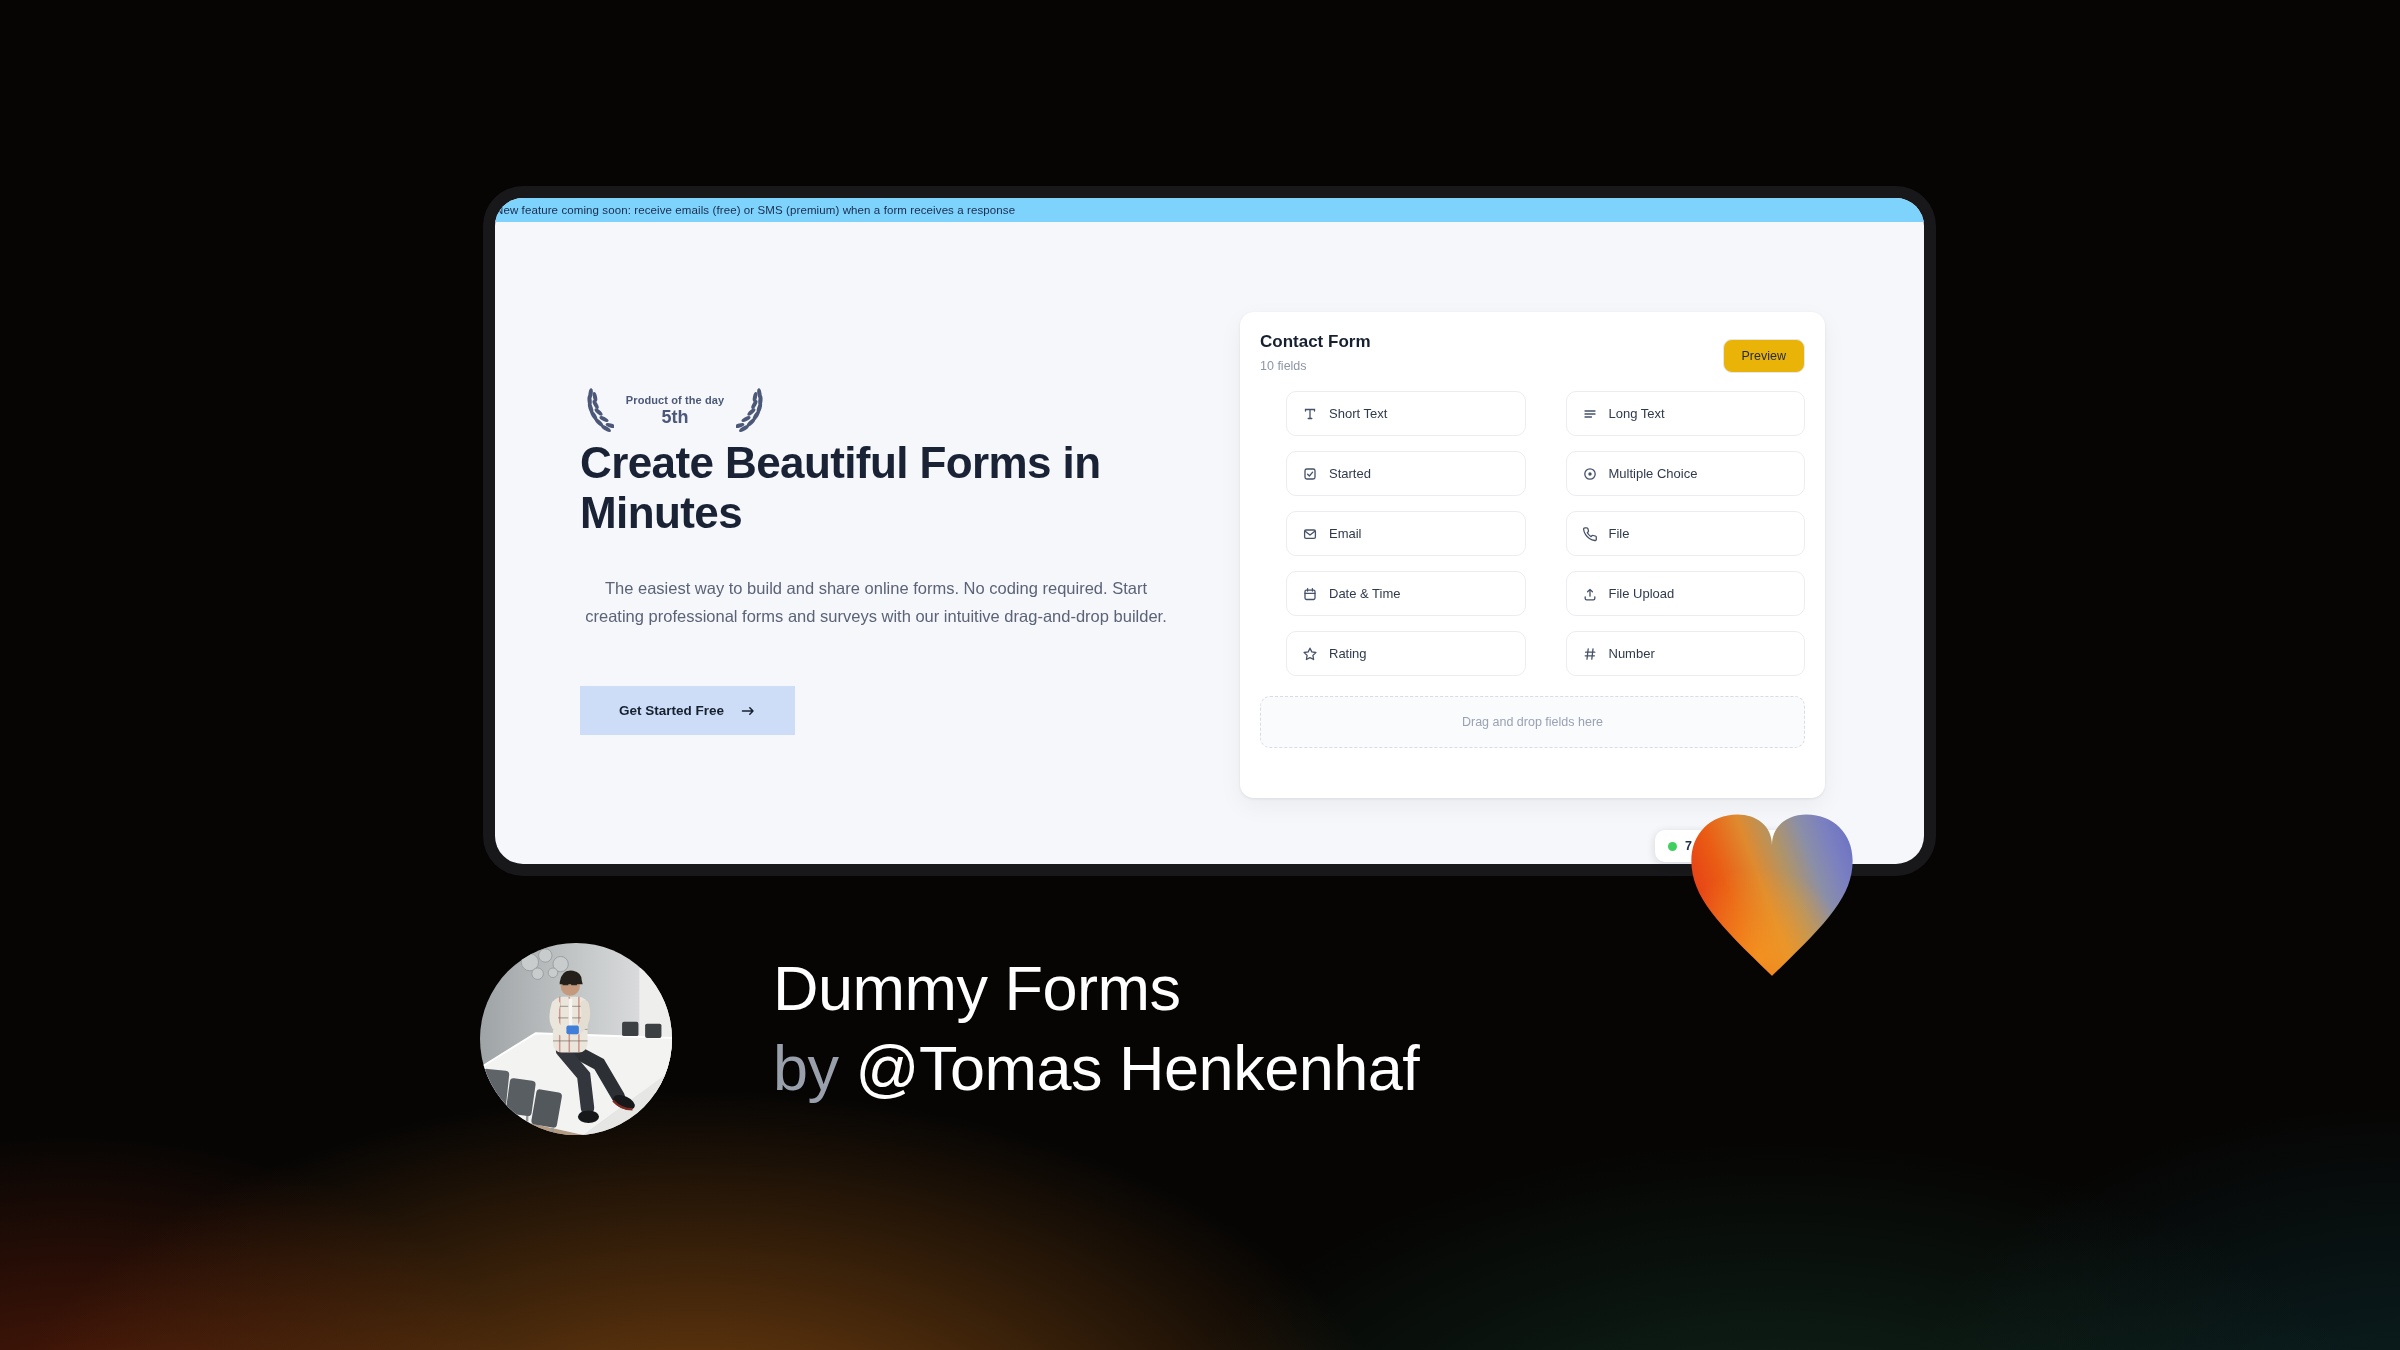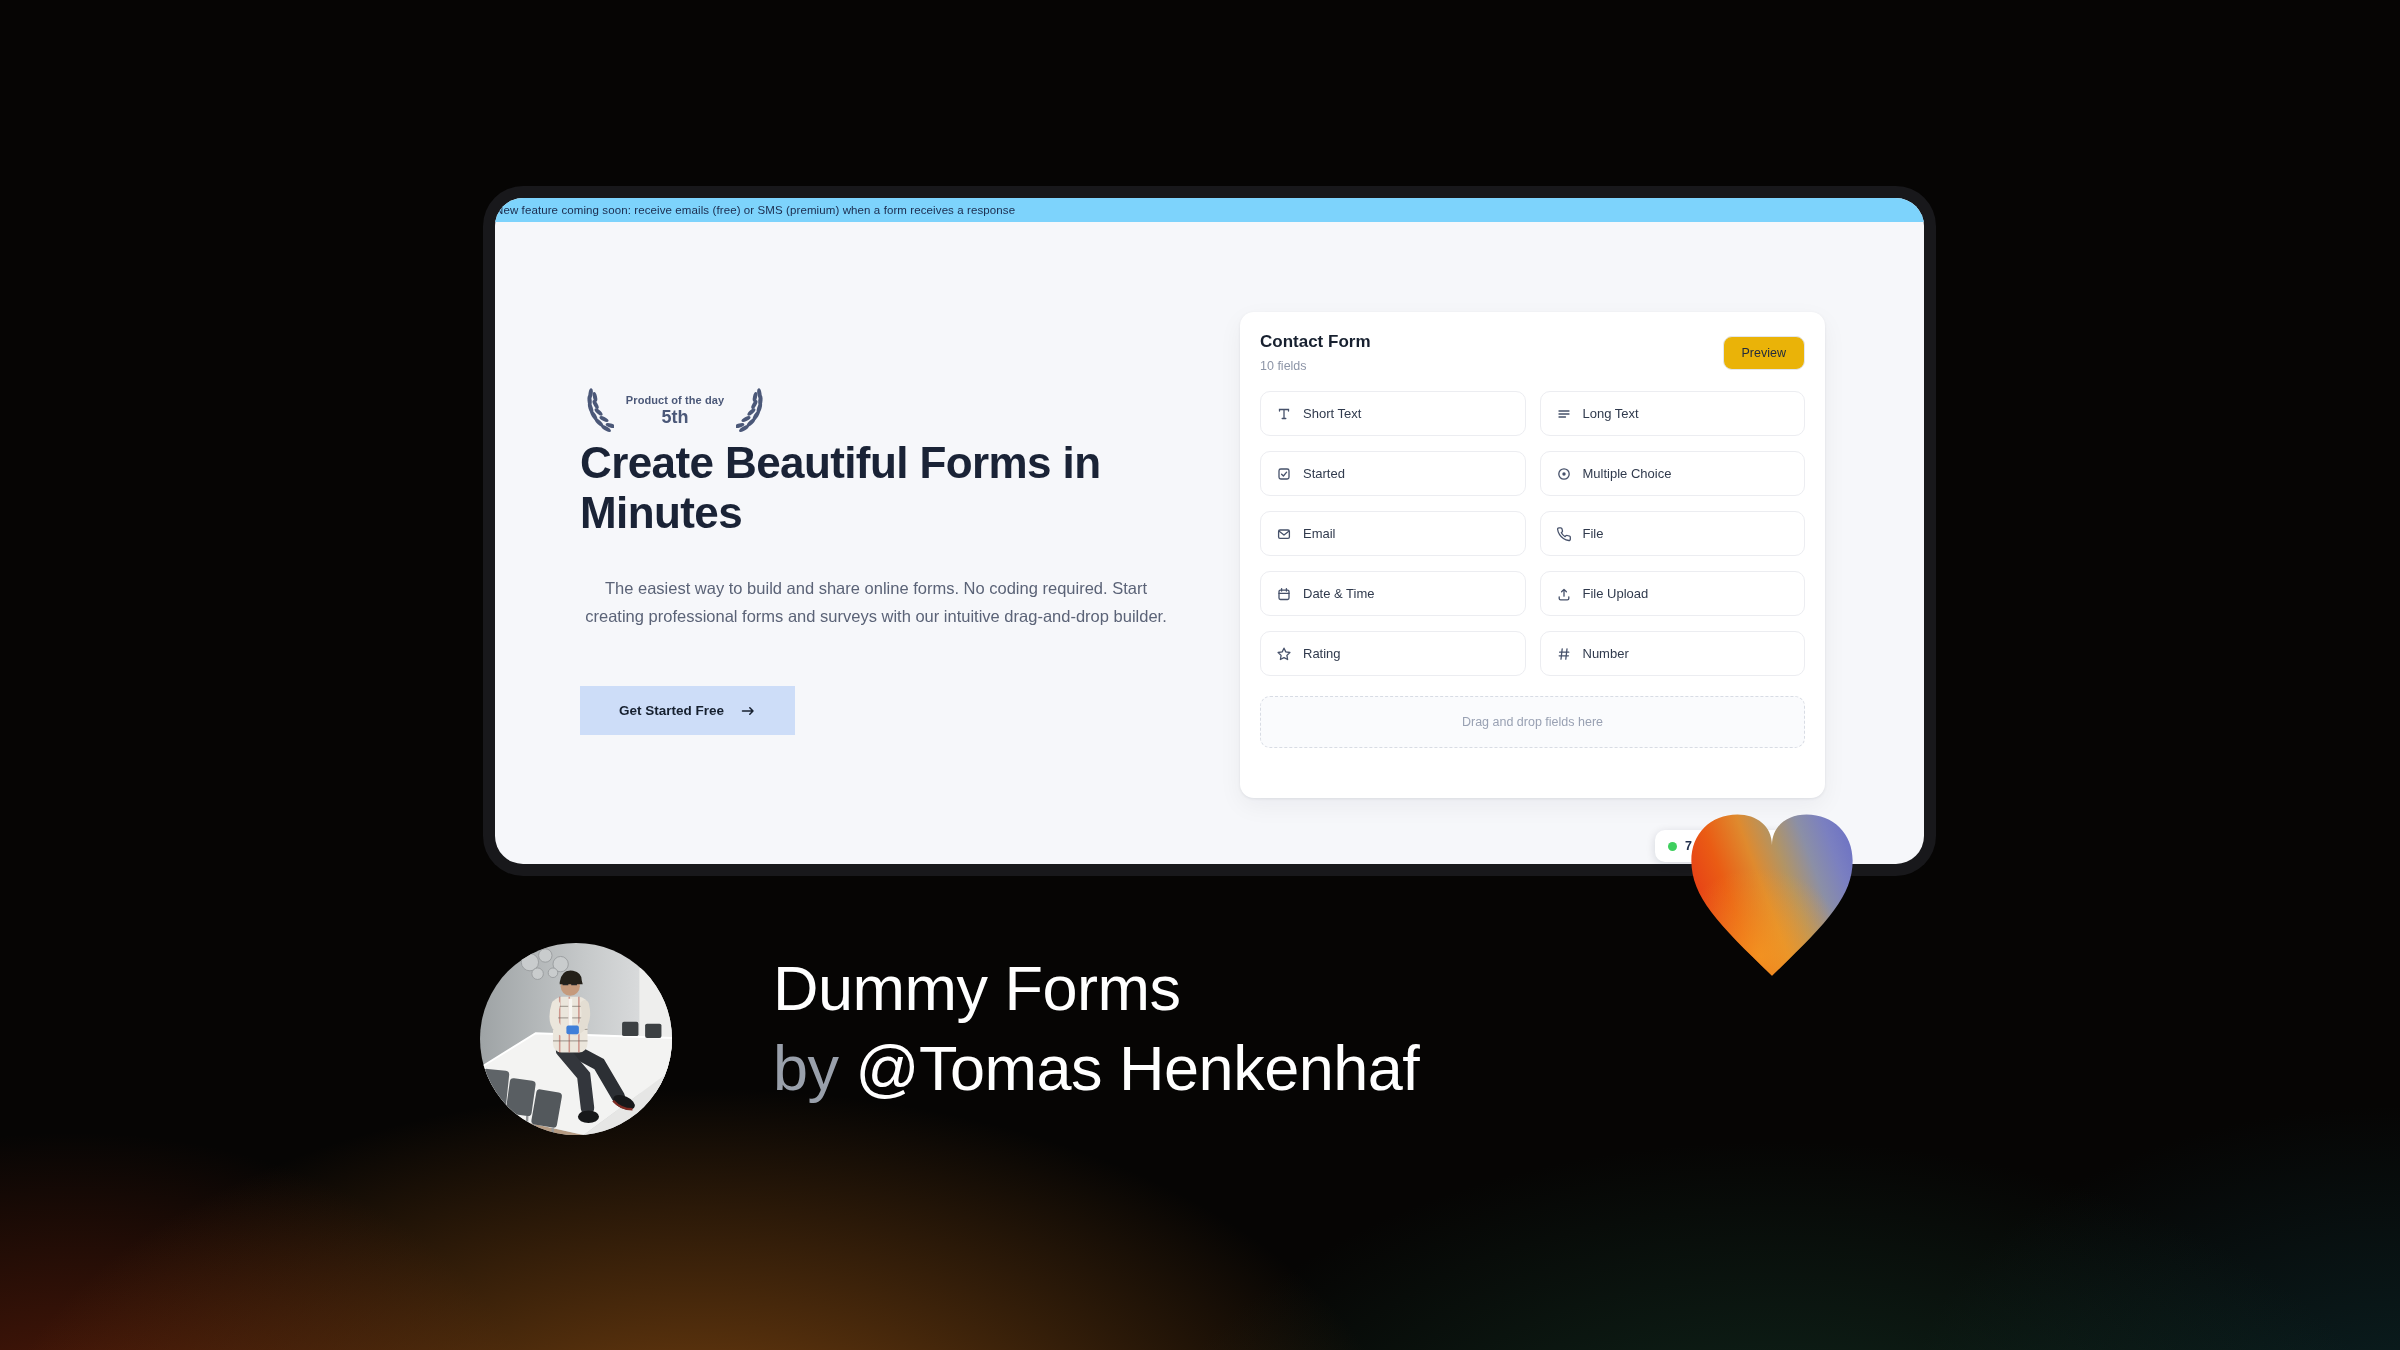--- a/index.html
+++ b/index.html
@@ -69,34 +69,34 @@
     display:inline-flex;align-items:center;gap:16px;
     font-size:13.5px;font-weight:600;color:#16202f;font-family:inherit;
   }
 
   
   .card{
     position:absolute;left:745px;top:90px;width:585px;height:486px;box-sizing:border-box;
     background:#fff;border-radius:14px;padding:20px;
     box-shadow:0 1px 3px rgba(16,24,40,.08),0 8px 24px rgba(16,24,40,.05);
   }
-  .card-head{display:flex;align-items:center;}
+  .card-head{display:flex;align-items:flex-end;}
   .card-title{font-size:17px;font-weight:700;color:#17202f;}
   .card-sub{font-size:12.5px;color:#8d95a7;margin-top:7px;}
   .preview-btn{
     margin-left:auto;background:#eab308;border:1px solid #e4e7ec;border-radius:9px;
     padding:9px 18px;font-size:12.5px;font-weight:500;color:#232c3d;cursor:pointer;font-family:inherit;
   }
   .fields{
     margin-top:18px;display:grid;grid-template-columns:1fr 1fr;gap:15px 14px;
   }
   .field-btn{
     height:45px;box-sizing:border-box;background:#fff;border:1px solid #ecedf1;border-radius:10px;
     display:flex;align-items:center;gap:11px;padding:0 15px;cursor:grab;font-family:inherit;
-    font-size:13px;font-weight:500;color:#303a4d;
+    font-size:13px;font-weight:500;color:#303a4d;margin-left:26px;
   }
   .field-btn svg{color:#46516a;flex:0 0 auto;}
   .dropzone{
     margin-top:20px;height:52px;box-sizing:border-box;border:1.5px dashed #d8dce4;border-radius:10px;
     background:#fafbfd;display:flex;align-items:center;justify-content:center;
     font-size:12.5px;color:#99a1b3;
   }
 
   
   .status-badge{

